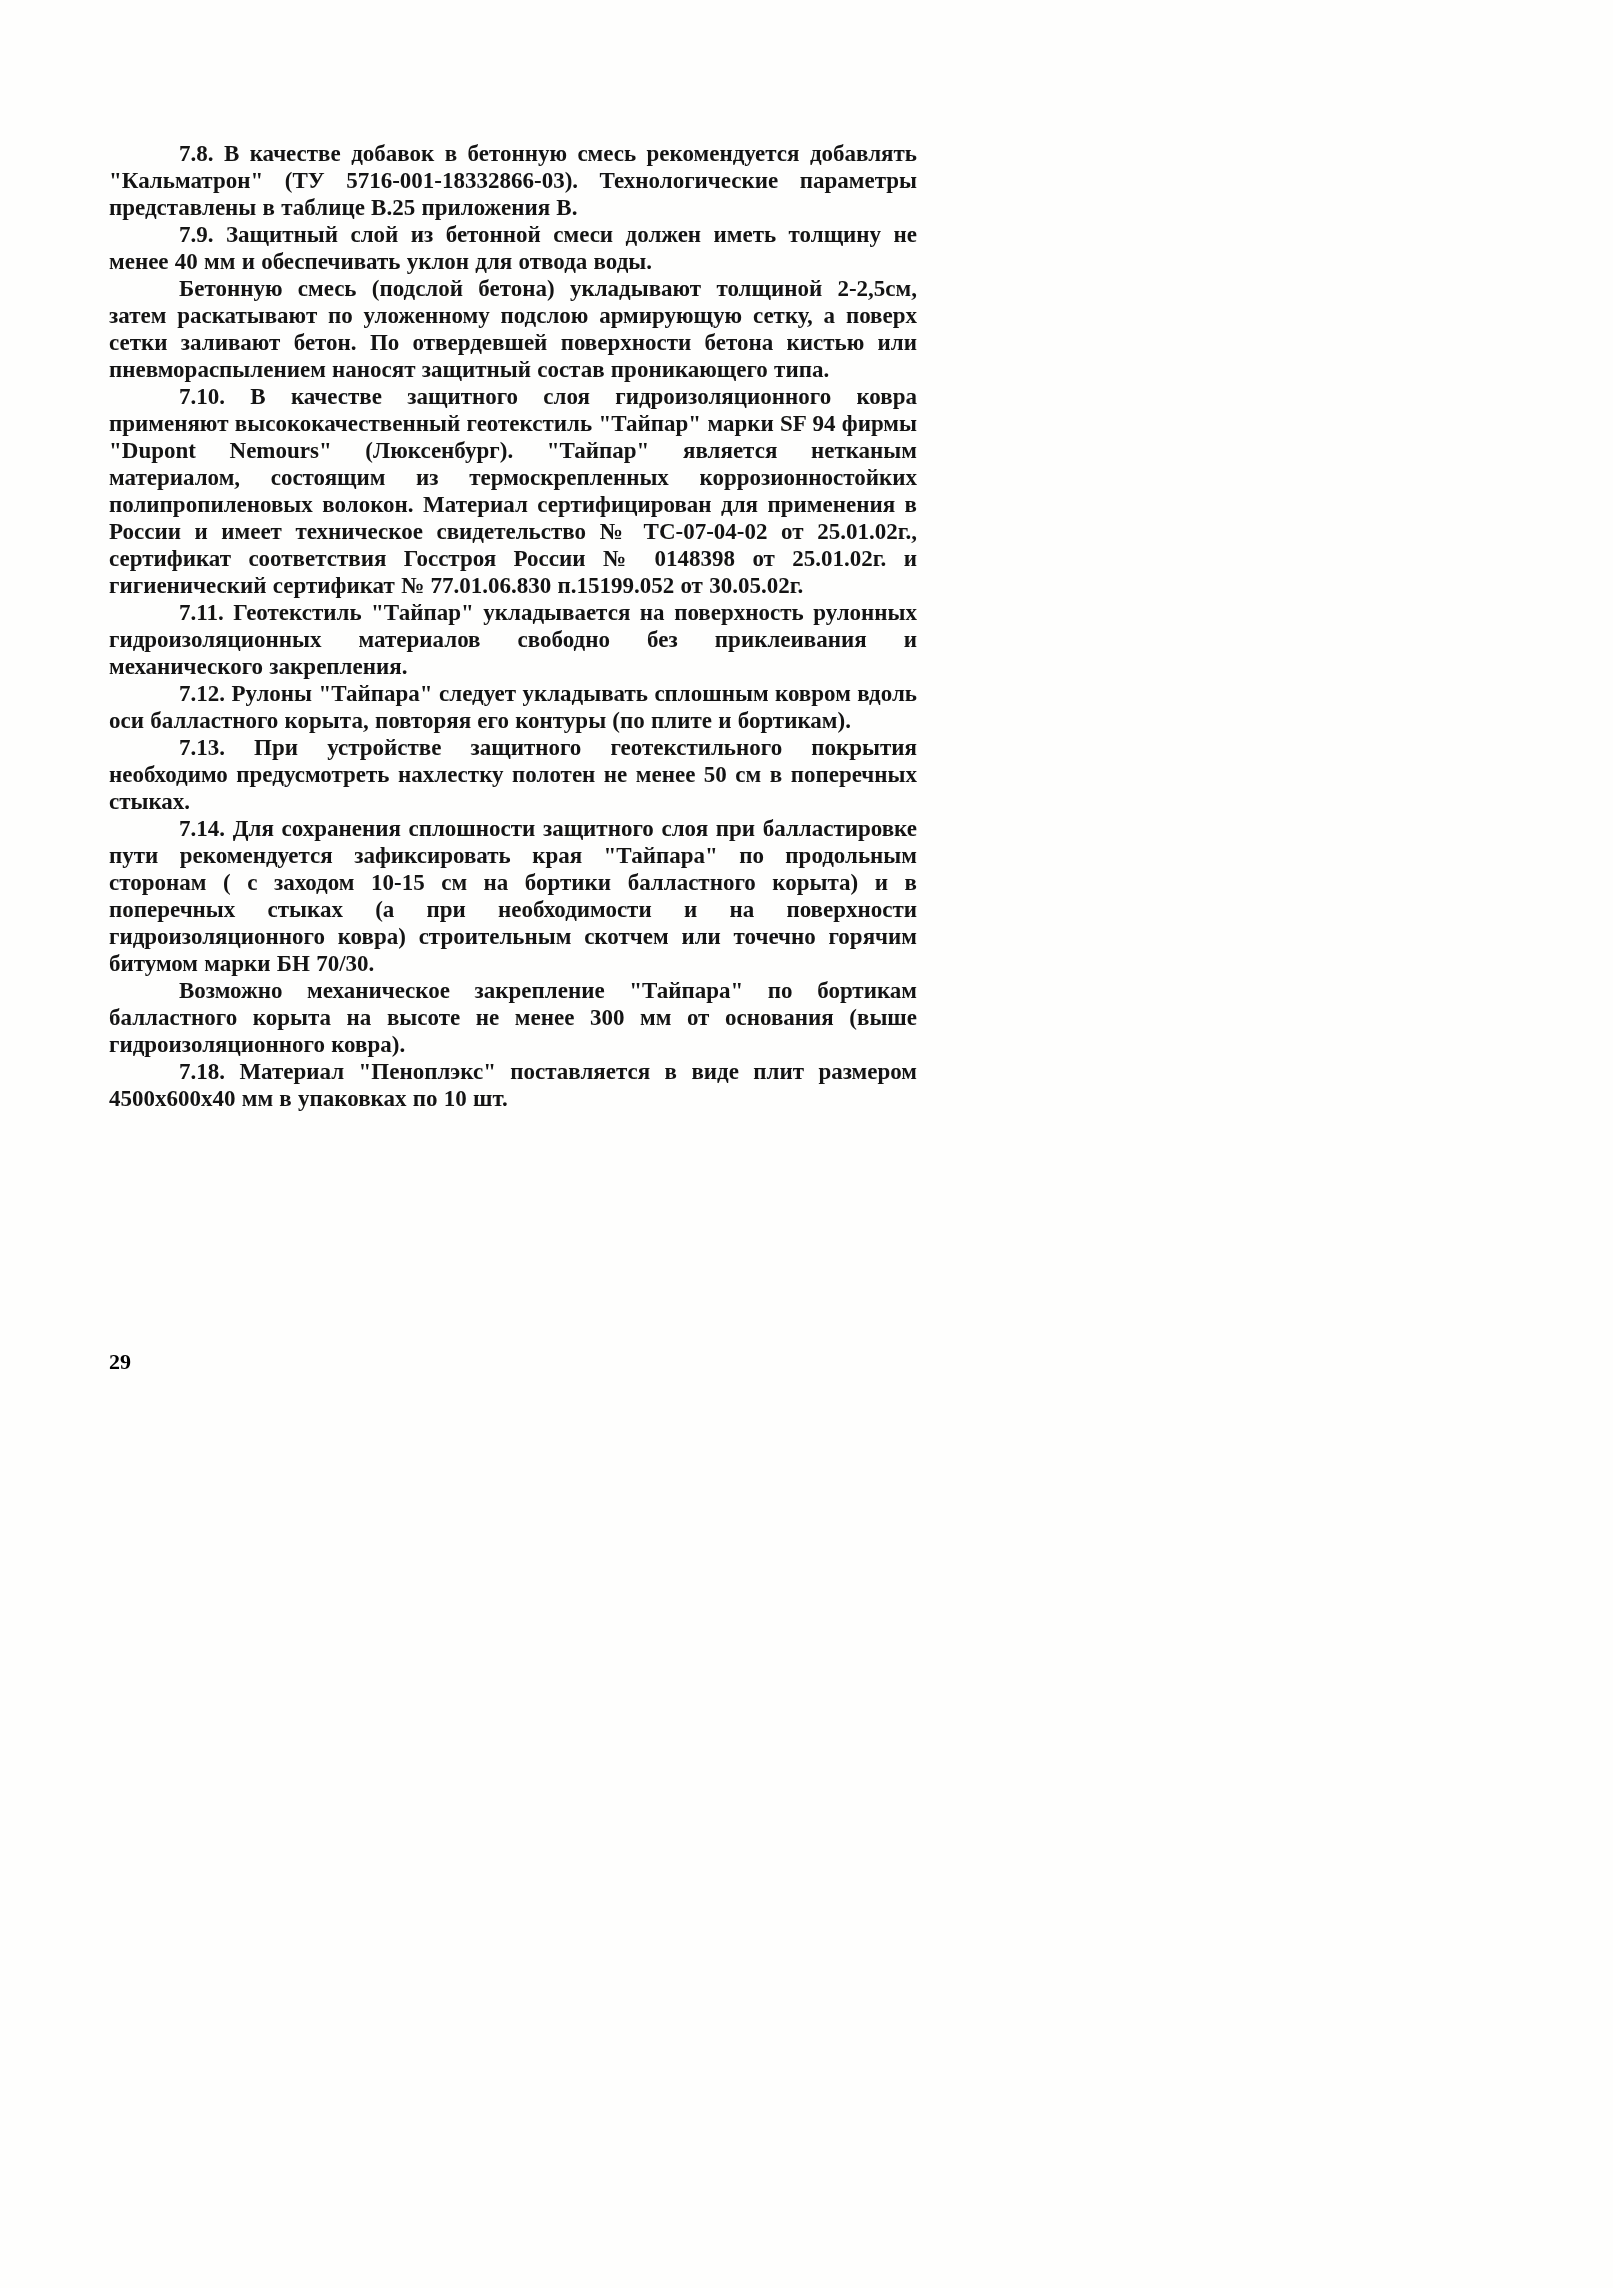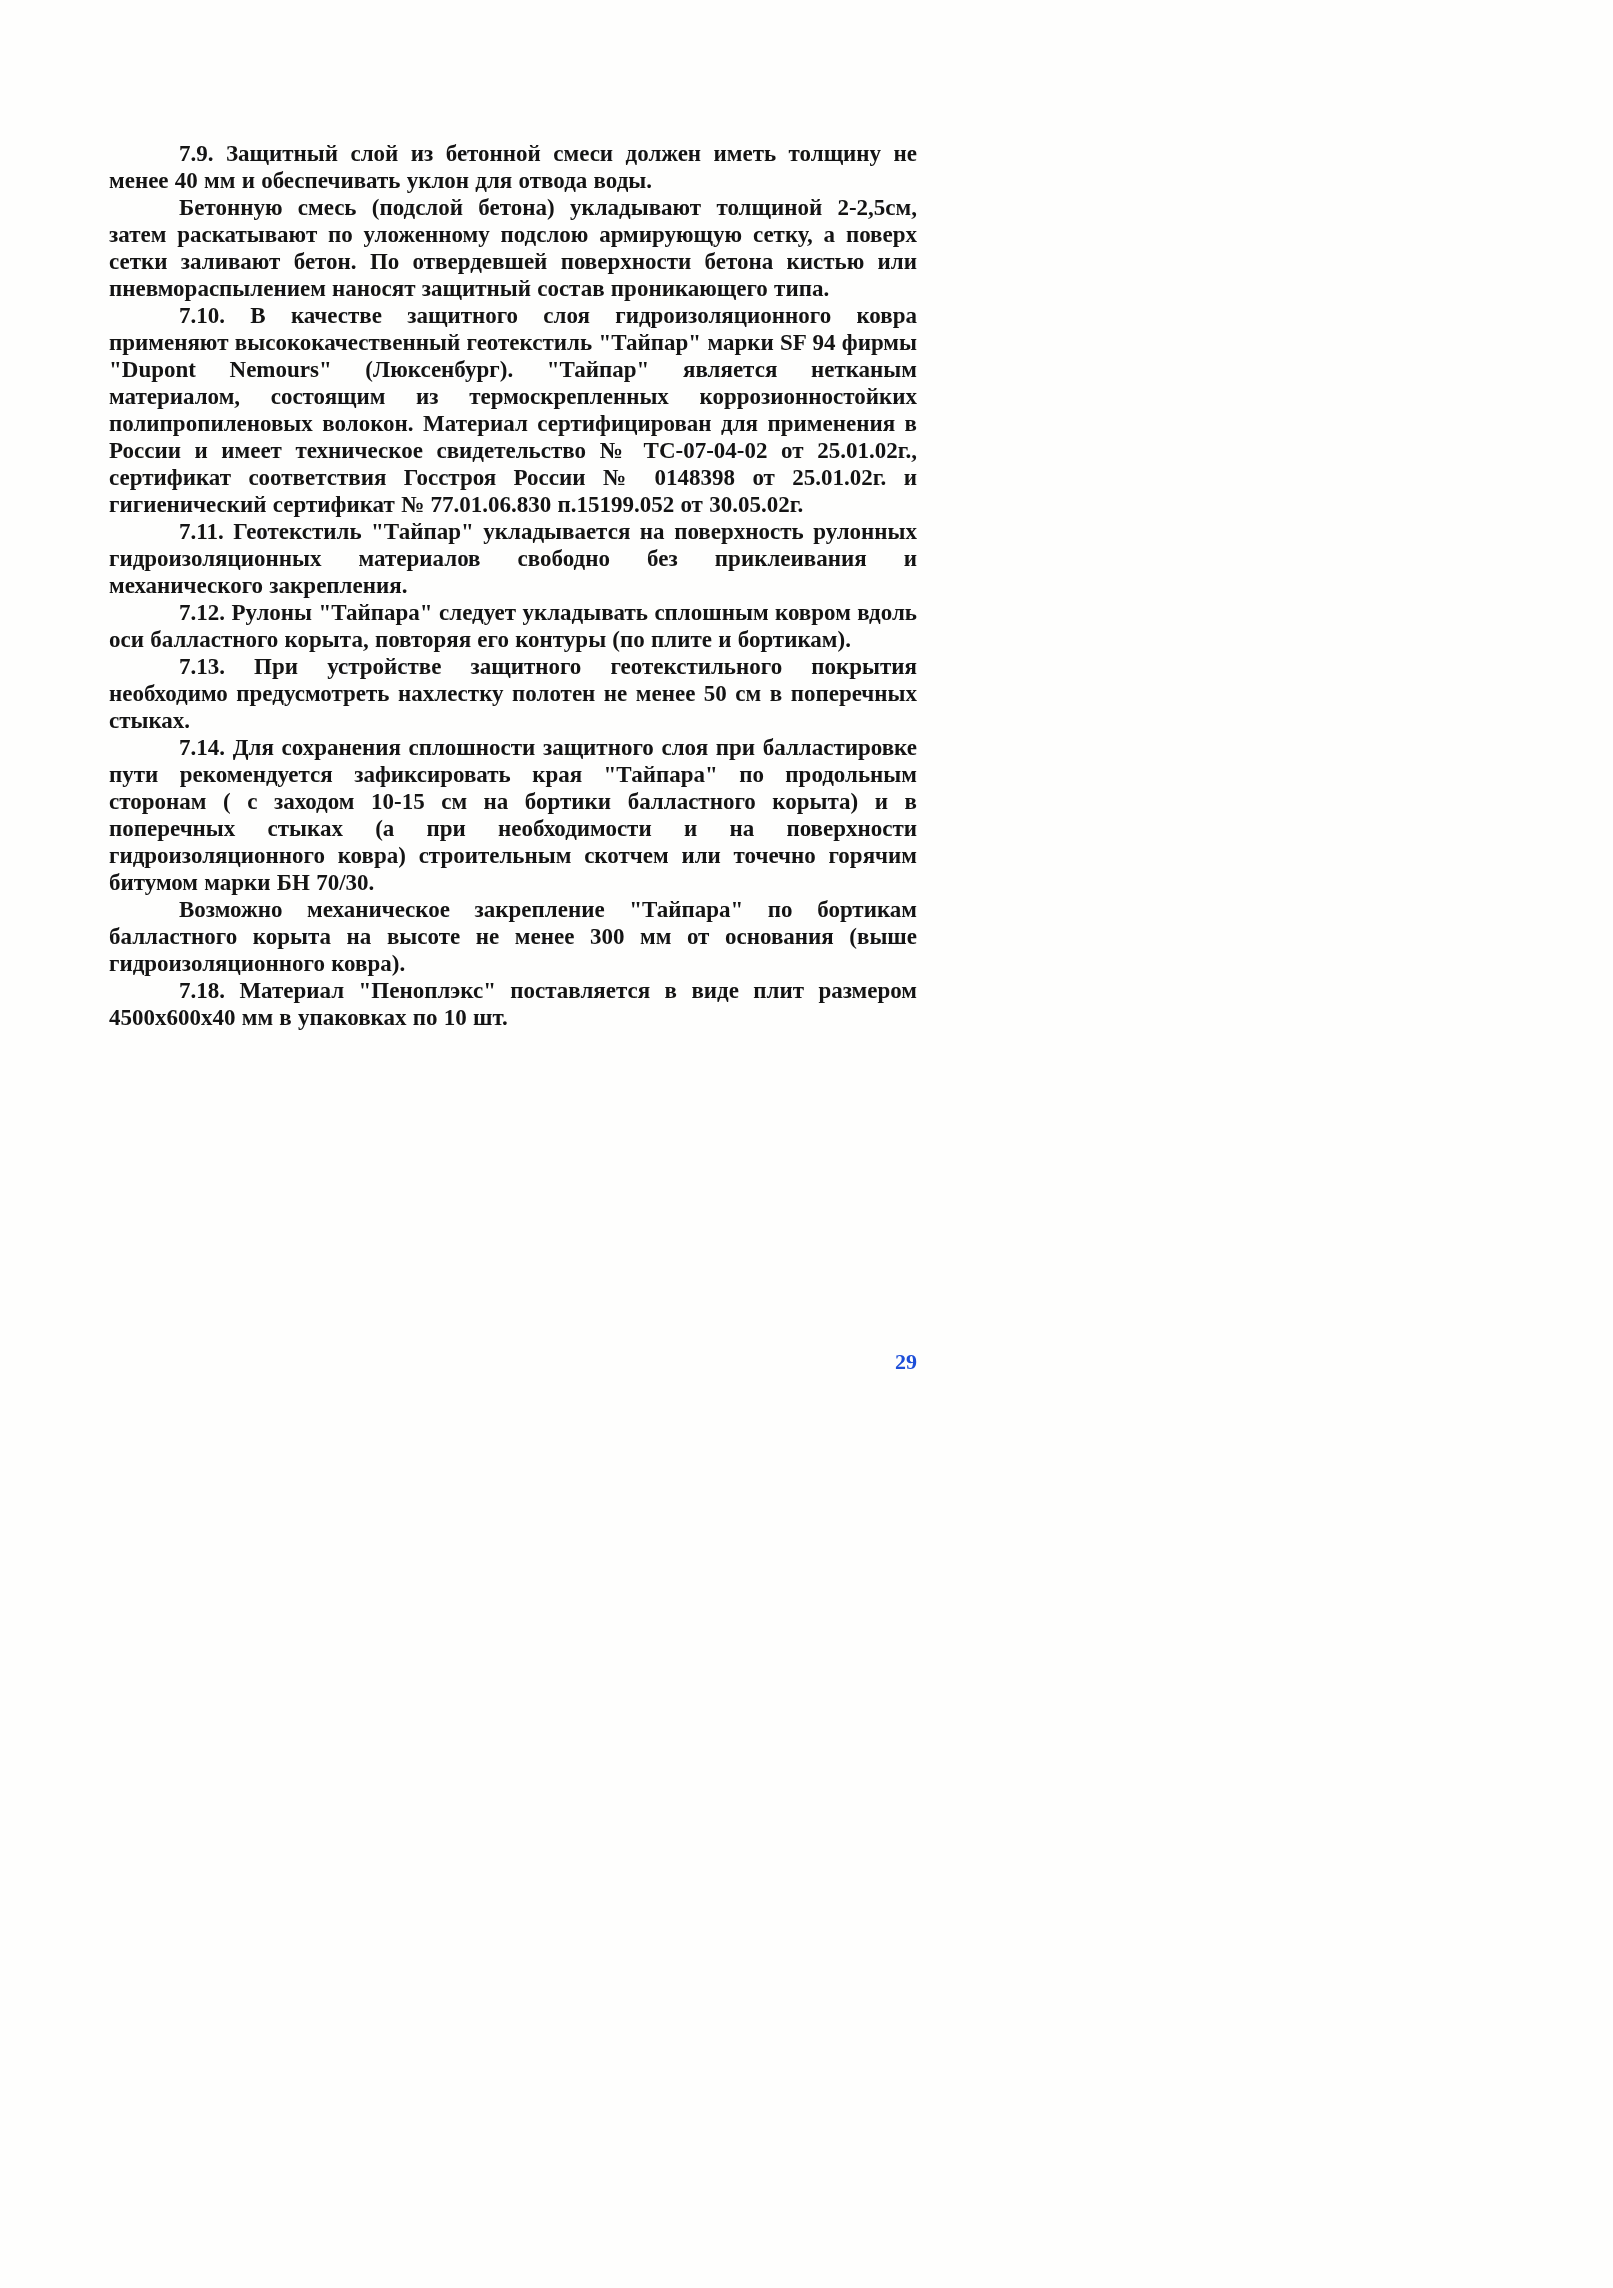--- a/index.html
+++ b/index.html
@@ -31,32 +31,33 @@
     text-align: justify;
     text-indent: 70px;
     hyphens: auto;
     word-spacing: 0.5px;
   }
   .page-number {
     position: absolute;
     left: 109px;
     top: 1349px;
     width: 808px;
-    text-align: right;
+    text-align: left;
     font-family: "Liberation Serif", "DejaVu Serif", serif;
     font-size: 22px;
     font-weight: 600;
-    color: #1d4ed8;
+    color: #000000;
   }
 </style>
 </head>
 <body>
 
 <div class="page">
   <div class="text-block">
+    <p class="para">7.8. В качестве добавок в бетонную смесь рекомендуется добавлять "Кальматрон" (ТУ 5716-001-18332866-03). Технологические параметры представлены в таблице В.25  приложения В.</p>
     <p class="para">7.9. Защитный слой из бетонной смеси должен иметь толщину не менее 40 мм и обеспечивать уклон для отвода воды.</p>
     <p class="para">Бетонную смесь (подслой бетона) укладывают толщиной 2-2,5см, затем раскатывают по уложенному подслою армирующую сетку, а поверх сетки заливают бетон. По отвердевшей поверхности бетона кистью или пневмораспылением наносят защитный состав проникающего типа.</p>
     <p class="para">7.10. В качестве защитного слоя гидроизоляционного ковра применяют высококачественный геотекстиль "Тайпар" марки SF 94 фирмы "Dupont Nemours" (Люксенбург). "Тайпар" является нетканым материалом, состоящим из термоскрепленных коррозионностойких полипропиленовых волокон. Материал сертифицирован для применения в России и имеет техническое свидетельство № ТС-07-04-02 от 25.01.02г., сертификат соответствия Госстроя России № 0148398 от 25.01.02г. и гигиенический сертификат № 77.01.06.830 п.15199.052 от 30.05.02г.</p>
     <p class="para">7.11. Геотекстиль "Тайпар" укладывается на поверхность рулонных гидроизоляционных материалов свободно без приклеивания и механического закрепления.</p>
     <p class="para">7.12. Рулоны "Тайпара" следует укладывать сплошным ковром вдоль оси балластного корыта, повторяя его контуры (по плите и бортикам).</p>
     <p class="para">7.13. При устройстве защитного геотекстильного покрытия необходимо предусмотреть нахлестку полотен не менее 50 см в поперечных стыках.</p>
     <p class="para">7.14. Для сохранения сплошности защитного слоя при балластировке пути рекомендуется зафиксировать края "Тайпара" по продольным сторонам ( с заходом 10-15 см на бортики балластного корыта) и в поперечных стыках (а при необходимости и на поверхности гидроизоляционного ковра) строительным скотчем или точечно горячим битумом марки БН 70/30.</p>
     <p class="para">Возможно механическое закрепление "Тайпара" по бортикам балластного корыта на высоте не менее 300 мм от основания (выше гидроизоляционного ковра).</p>
     <p class="para">7.18. Материал "Пеноплэкс" поставляется в виде плит размером 4500х600х40 мм в упаковках по 10 шт.</p>
   </div>

